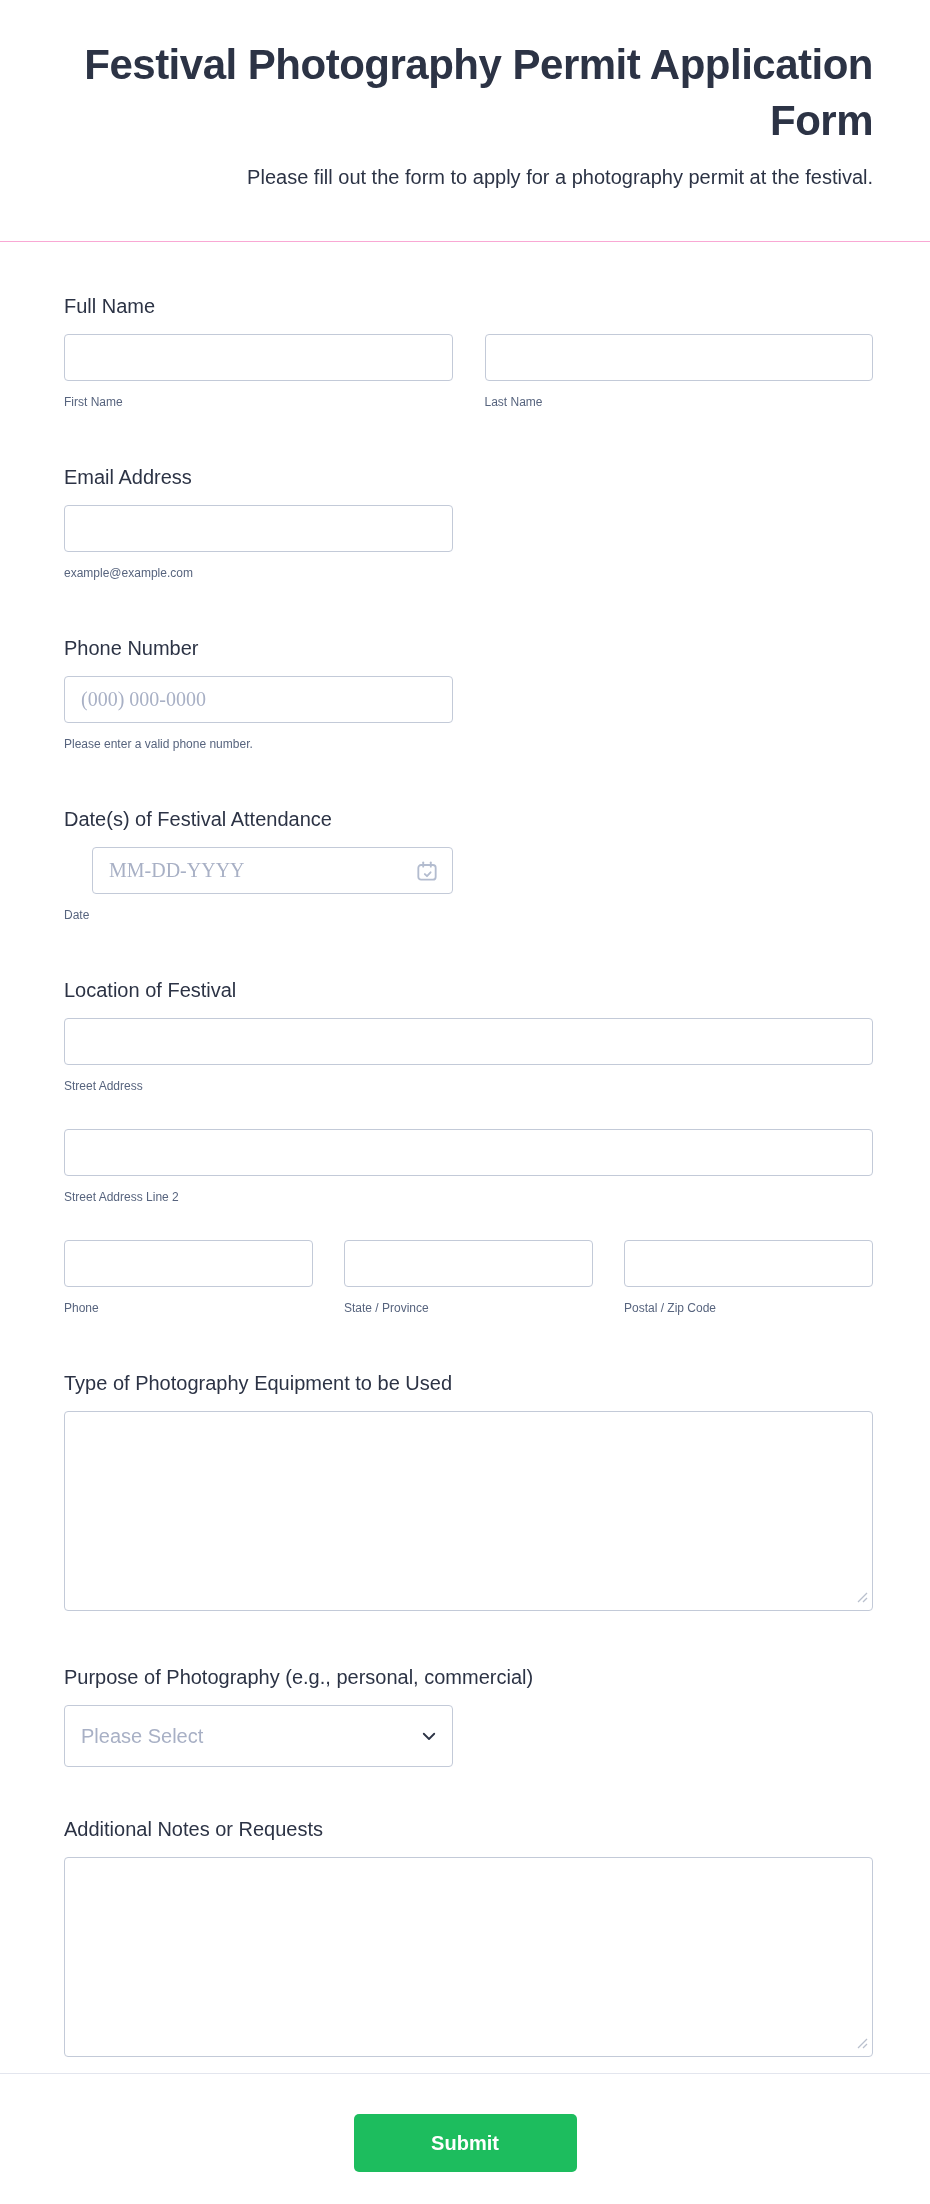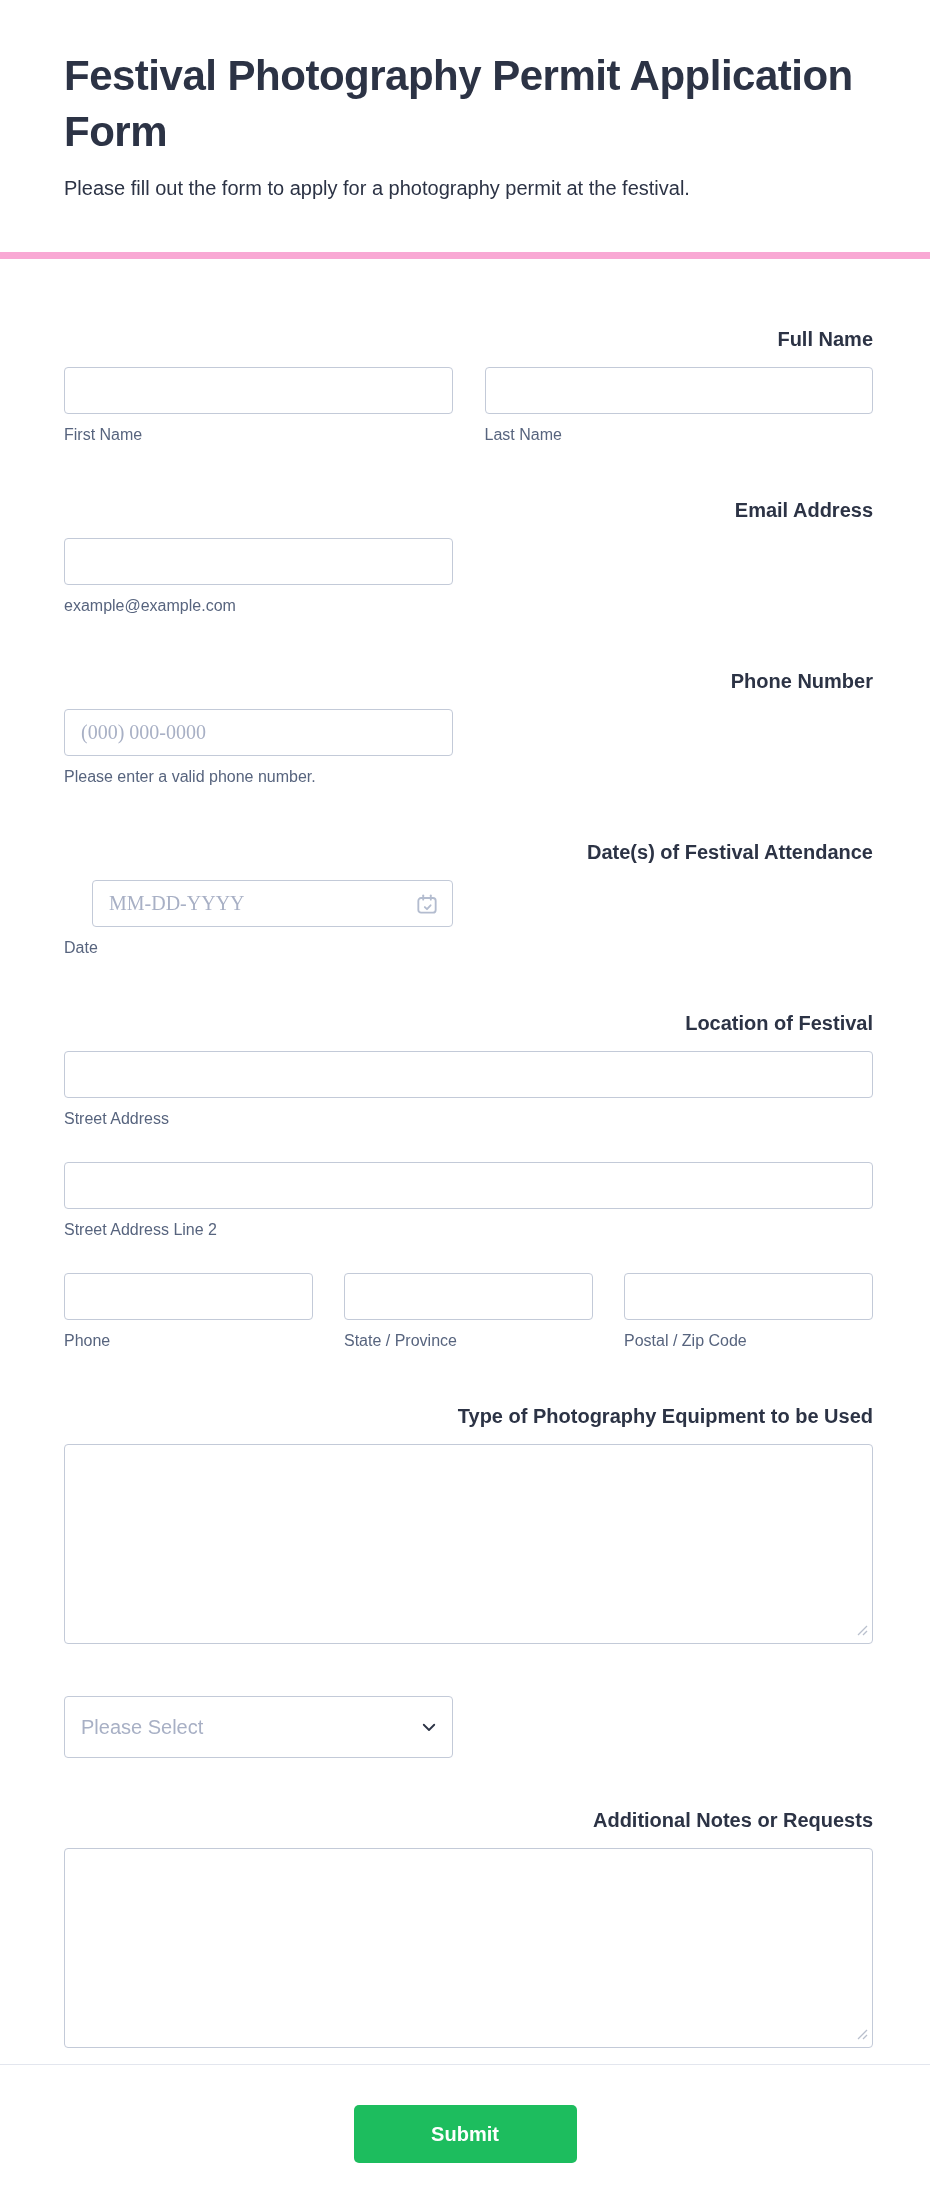--- a/index.html
+++ b/index.html
@@ -4,22 +4,23 @@
 <style>
   * { box-sizing: border-box; }
   html, body { margin: 0; padding: 0; }
   body {
     width: 930px;
     background: #ffffff;
     font-family: "Liberation Sans", sans-serif;
     color: #2c3345;
   }
   .form-header {
-    padding: 48px 57px 50px 64px;
-    border-bottom: 7px solid #f9a8d4;
+    padding: 37px 57px 50px 64px;
+    border-bottom: 1px solid #f9a8d4;
+    text-align: right;
   }
   .form-title {
     margin: 0 0 14px 0;
     font-size: 42px;
     font-weight: 700;
     line-height: 56px;
     letter-spacing: -0.5px;
     color: #2c3345;
   }
   .title-line { display: block; white-space: nowrap; }
@@ -30,25 +31,24 @@
     font-weight: 400;
     color: #2c3345;
   }
   .form-body { padding: 50px 57px 16px 64px; }
   .question { margin-bottom: 52px; }
   .question.q-purpose { margin-bottom: 48px; }
   .question.q-notes { margin-bottom: 0; }
   .q-label {
     display: block;
     font-size: 20px;
-    font-weight: 700;
+    font-weight: 400;
     line-height: 28px;
     color: #2c3345;
-    margin: 16px 0 14px 0;
-    text-align: right;
+    margin: 0 0 14px 0;
   }
   .text-input, .textarea-input {
     width: 100%;
     height: 47px;
     border: 1px solid #c3cad8;
     border-radius: 4px;
     background: #ffffff;
     padding: 0 16px;
     font-family: Liberation Serif, serif;
     font-size: 20px;
@@ -56,21 +56,21 @@
     outline: none;
   }
   .text-input::placeholder, .textarea-input::placeholder { color: #a8b0c5; opacity: 1; }
   .textarea-input {
     height: 200px;
     padding: 12px 16px;
     resize: none;
     display: block;
   }
   .sublabel {
-    font-size: 16px;
+    font-size: 12px;
     line-height: 18px;
     color: #57647e;
     margin-top: 12px;
   }
   .row { display: flex; gap: 32px; }
   .row .col { flex: 1; min-width: 0; }
   .city-row { display: flex; gap: 31px; }
   .city-row .col { flex: 1; min-width: 0; }
   .half { width: calc((100% - 32px) / 2); }
   .addr-field { margin-bottom: 34px; }
@@ -213,20 +213,21 @@
       <span class="resize-handle">
         <svg width="11" height="11" viewBox="0 0 11 11" fill="none" stroke="#b9c0cd" stroke-width="1.3">
           <path d="M10 1L1 10"></path>
           <path d="M10 6L6 10"></path>
         </svg>
       </span>
     </div>
   </section>
 
   <section class="question q-purpose">
+    <label class="q-label">Purpose of Photography (e.g., personal, commercial)</label>
     <div class="select-box">
       <span class="select-value">Please Select</span>
       <span class="chevron">
         <svg width="18" height="18" viewBox="0 0 24 24" fill="none" stroke="#2c3345" stroke-width="2.4" stroke-linecap="round" stroke-linejoin="round">
           <path d="M5 9l7 7 7-7"></path>
         </svg>
       </span>
     </div>
   </section>
 

